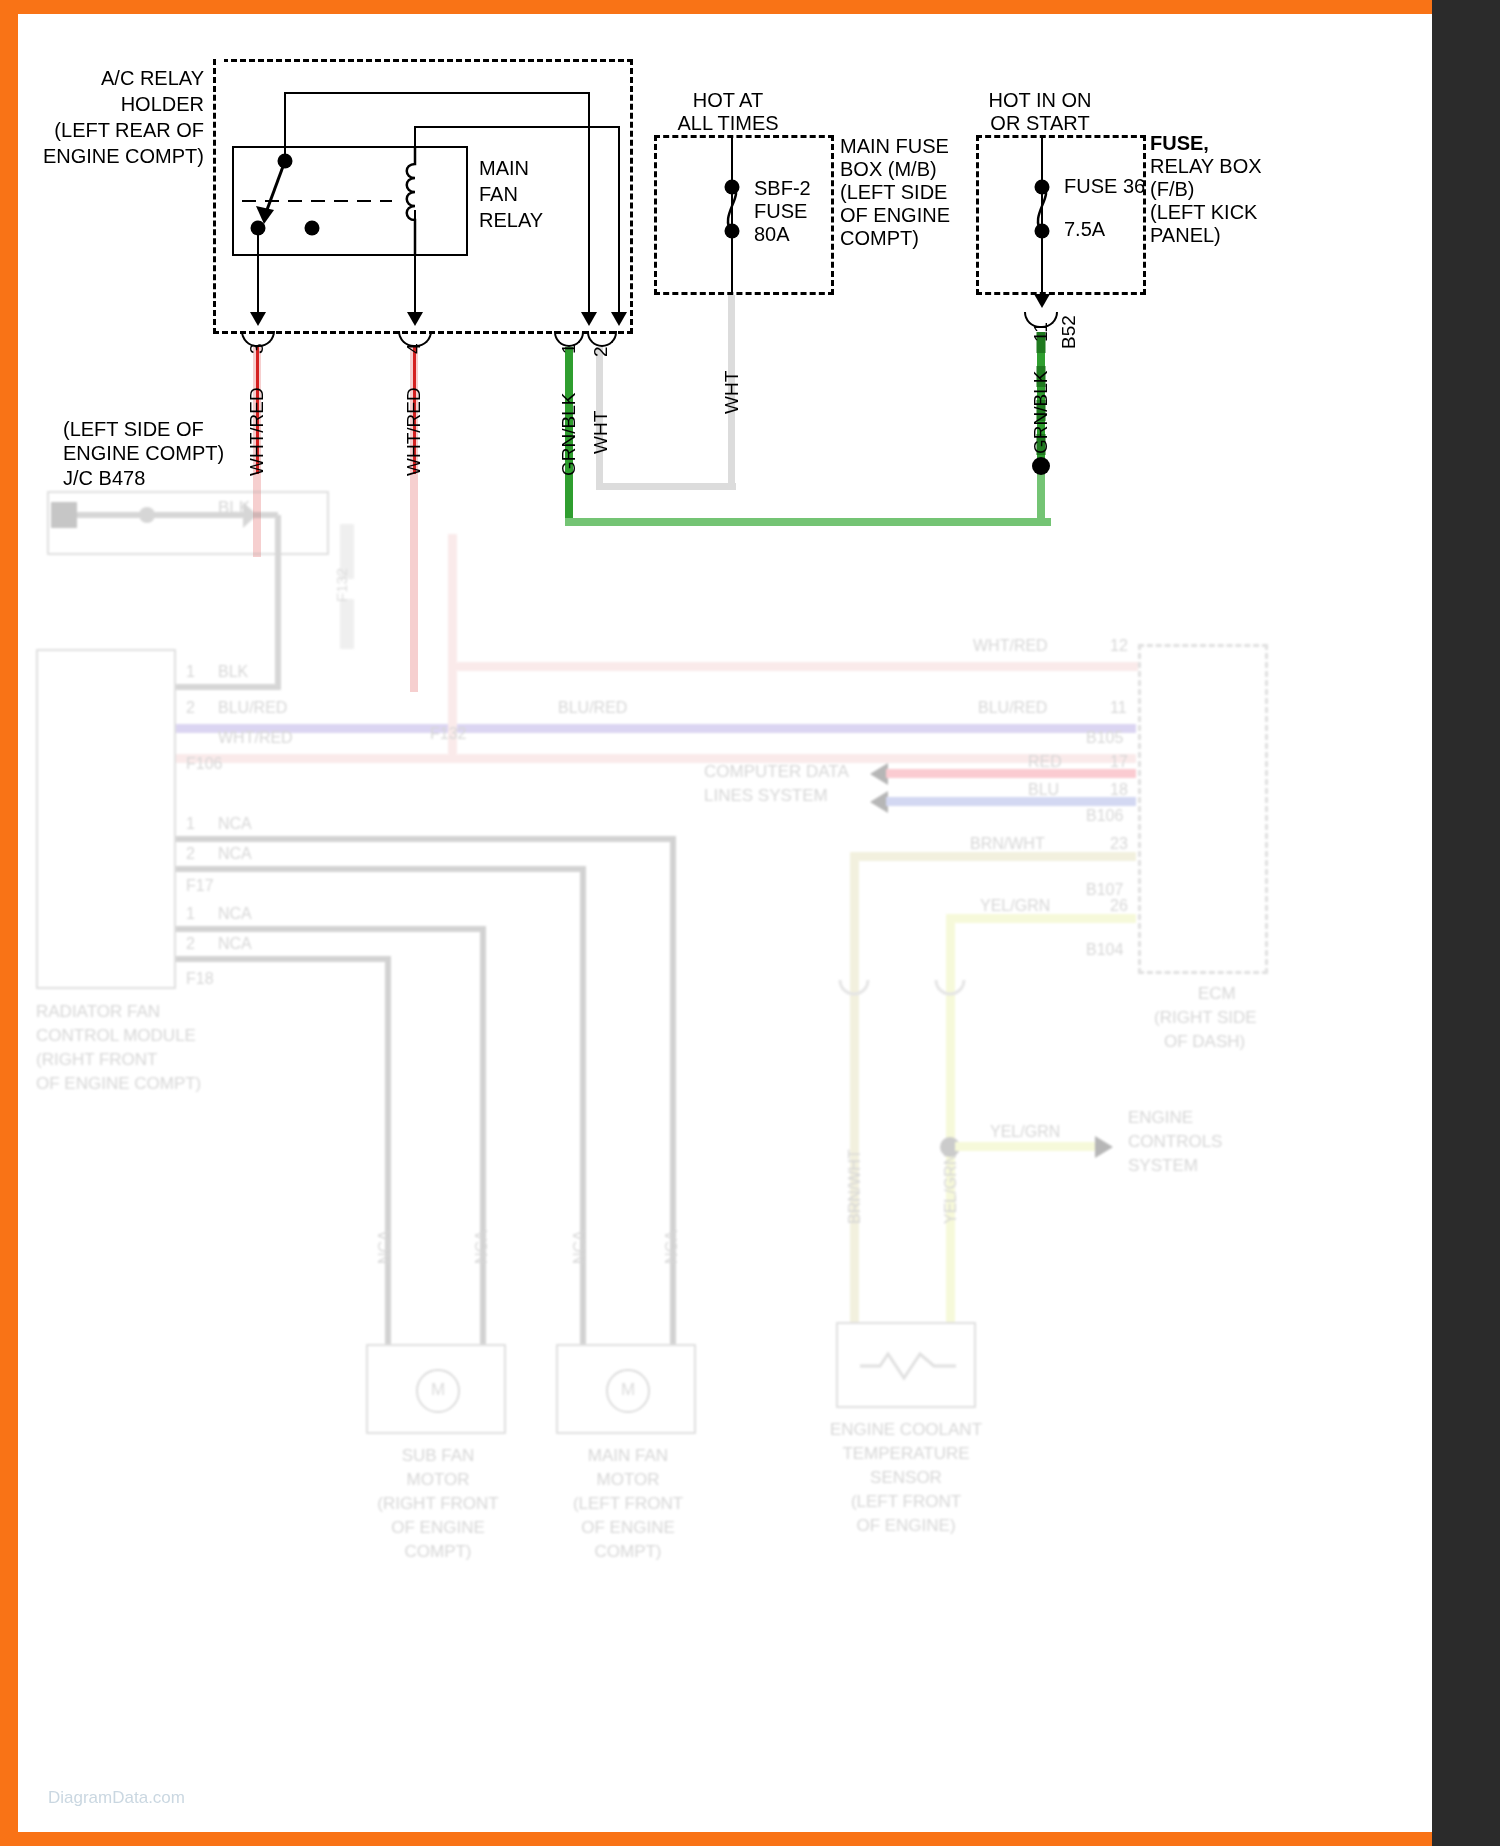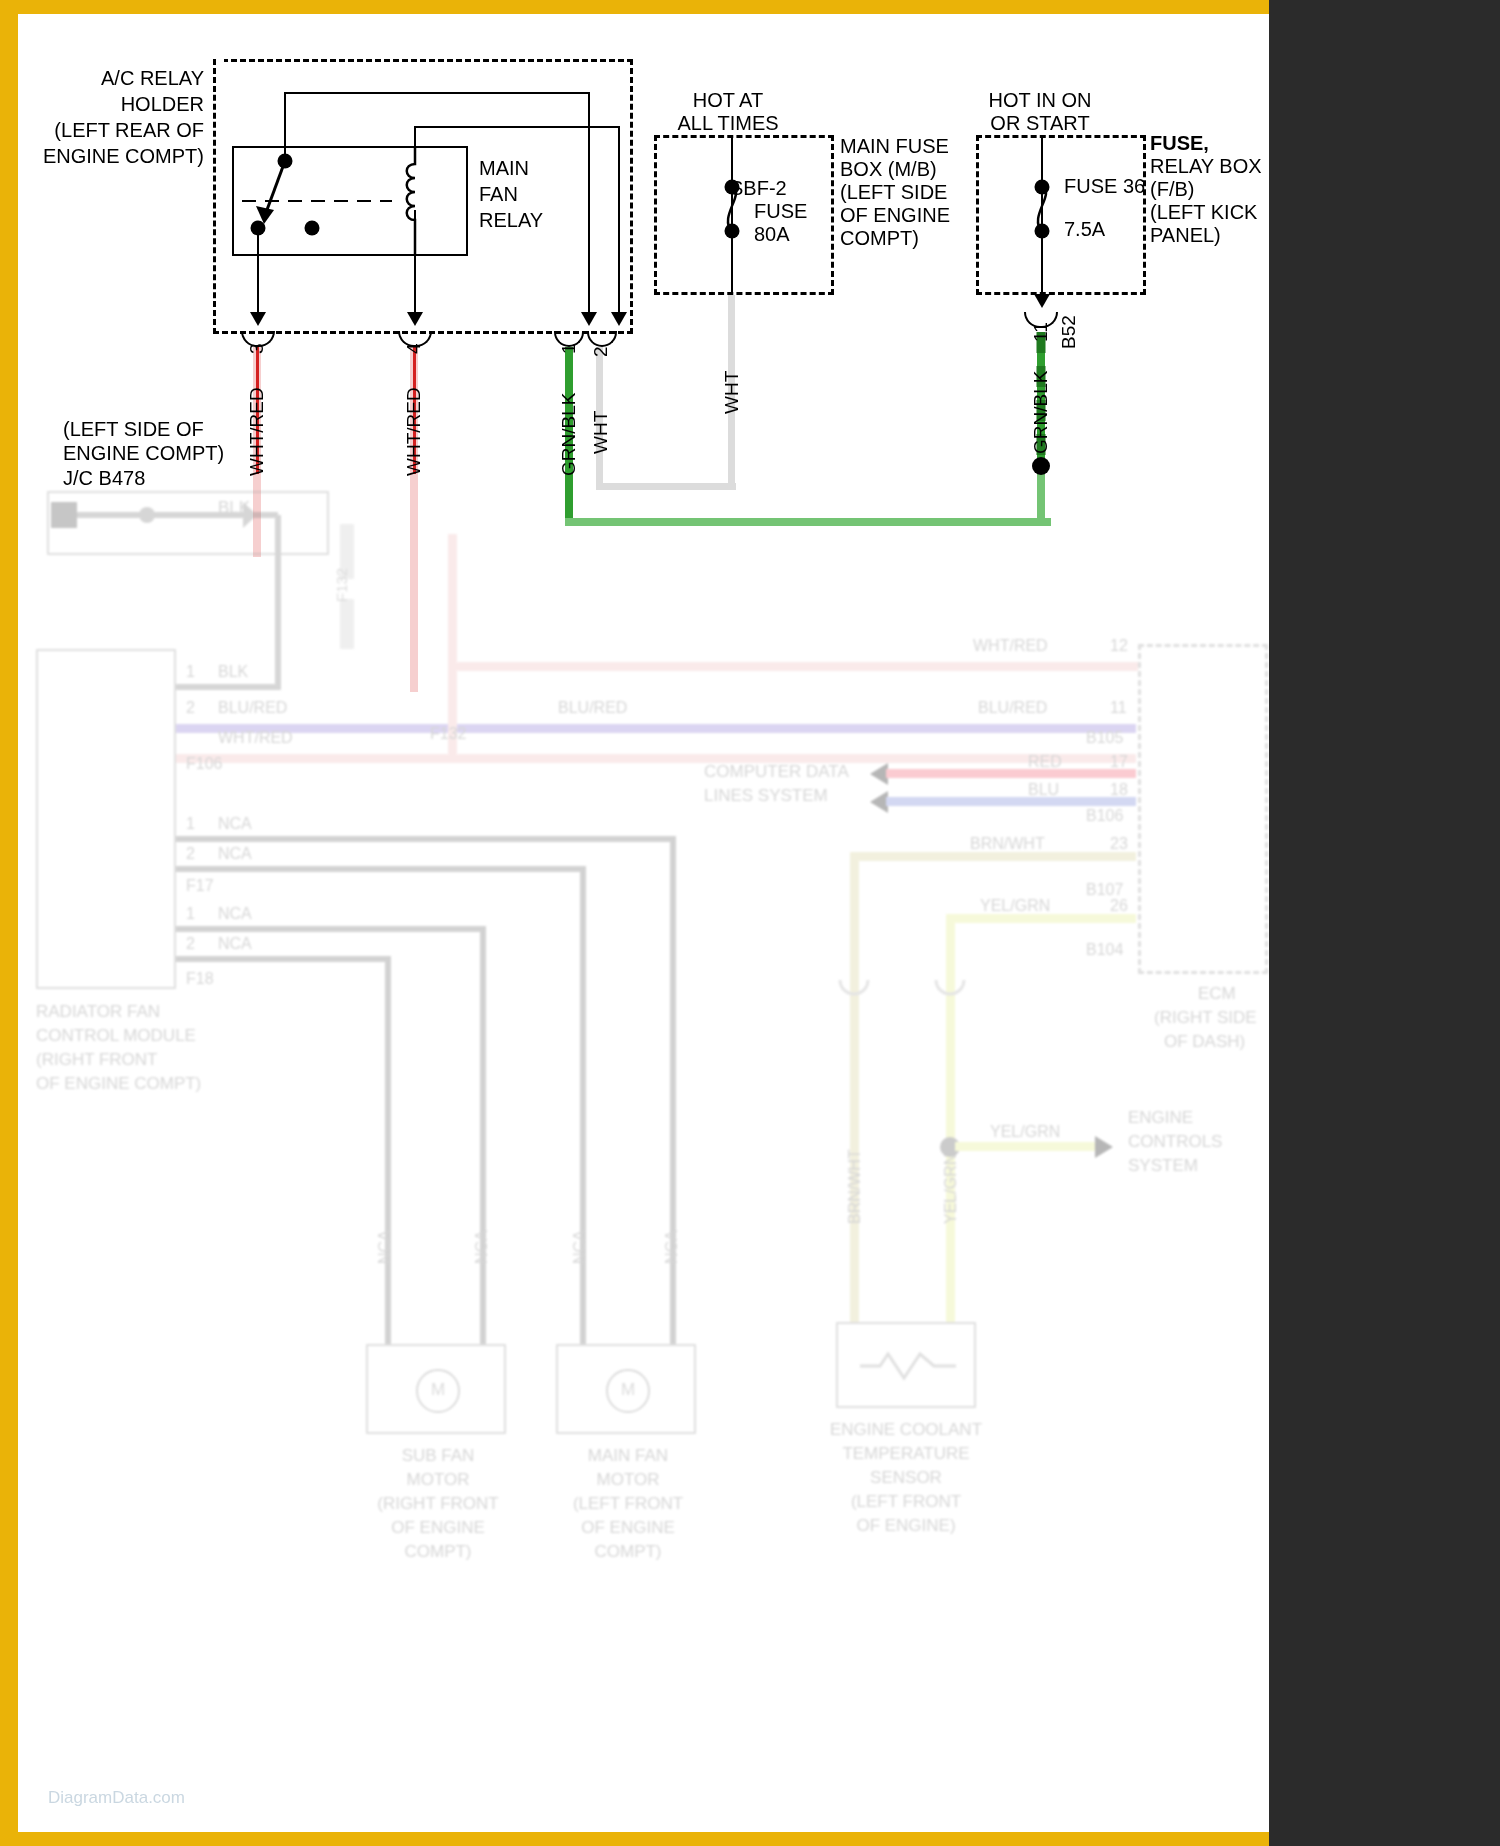--- a/index.html
+++ b/index.html
@@ -1,17 +1,17 @@
 <!DOCTYPE html>
 <html><head>
 <meta charset="utf-8">
 <style>
   html,body{margin:0;padding:0;background:#2b2b2b;}
   body{font-family:"Liberation Sans",sans-serif;}
-  #page{position:relative;width:1269px;height:1846px;background:#eab308;overflow:hidden;}
+  #page{position:relative;width:1432px;height:1846px;background:#f97316;overflow:hidden;}
   #sheet{position:absolute;left:18px;top:14px;width:1464px;height:1818px;background:#ffffff;}
   .t{position:absolute;font-family:"Liberation Sans",sans-serif;color:#000;white-space:pre;line-height:1.22;font-size:20px;}
   .t.r{text-align:right;}
   .t.c{text-align:center;}
   .vt{position:absolute;transform-origin:0 0;transform:rotate(-90deg);white-space:nowrap;font-size:19px;color:#000;}
   .ln{position:absolute;background:#000;}
   .hl{height:2px;}
   .vl{width:2px;}
   .box{position:absolute;border:2px solid #000;box-sizing:border-box;}
   .dash{position:absolute;box-sizing:border-box;}
@@ -82,21 +82,21 @@
     <div class="t c" style="left:600px;top:97px;width:220px;">ALL TIMES</div>
 
     <div class="dash" style="left:636px;top:121px;width:180px;height:160px;border:3px dashed #000;"></div>
 
     <div class="ln vl" style="left:713px;top:121px;height:160px;"></div>
     <svg style="left:700px;top:168px;width:32px;height:58px;">
       <path d="M14,4 C28,12 0,34 14,50" stroke="#000" stroke-width="2.5" fill="none"></path>
       <circle cx="14" cy="5" r="7.5" fill="#000"></circle>
       <circle cx="14" cy="49" r="7.5" fill="#000"></circle>
     </svg>
-    <div class="t" style="left:712px;top:162px;">SBF-2</div>
+    <div class="t" style="left:736px;top:162px;">SBF-2</div>
     <div class="t" style="left:736px;top:185px;">FUSE</div>
     <div class="t" style="left:736px;top:208px;">80A</div>
 
     <div class="t" style="left:822px;top:120px;">MAIN FUSE</div>
     <div class="t" style="left:822px;top:143px;">BOX (M/B)</div>
     <div class="t" style="left:822px;top:166px;">(LEFT SIDE</div>
     <div class="t" style="left:822px;top:189px;">OF ENGINE</div>
     <div class="t" style="left:822px;top:212px;">COMPT)</div>
 
     <div class="t c" style="left:912px;top:74px;width:220px;">HOT IN ON</div>

